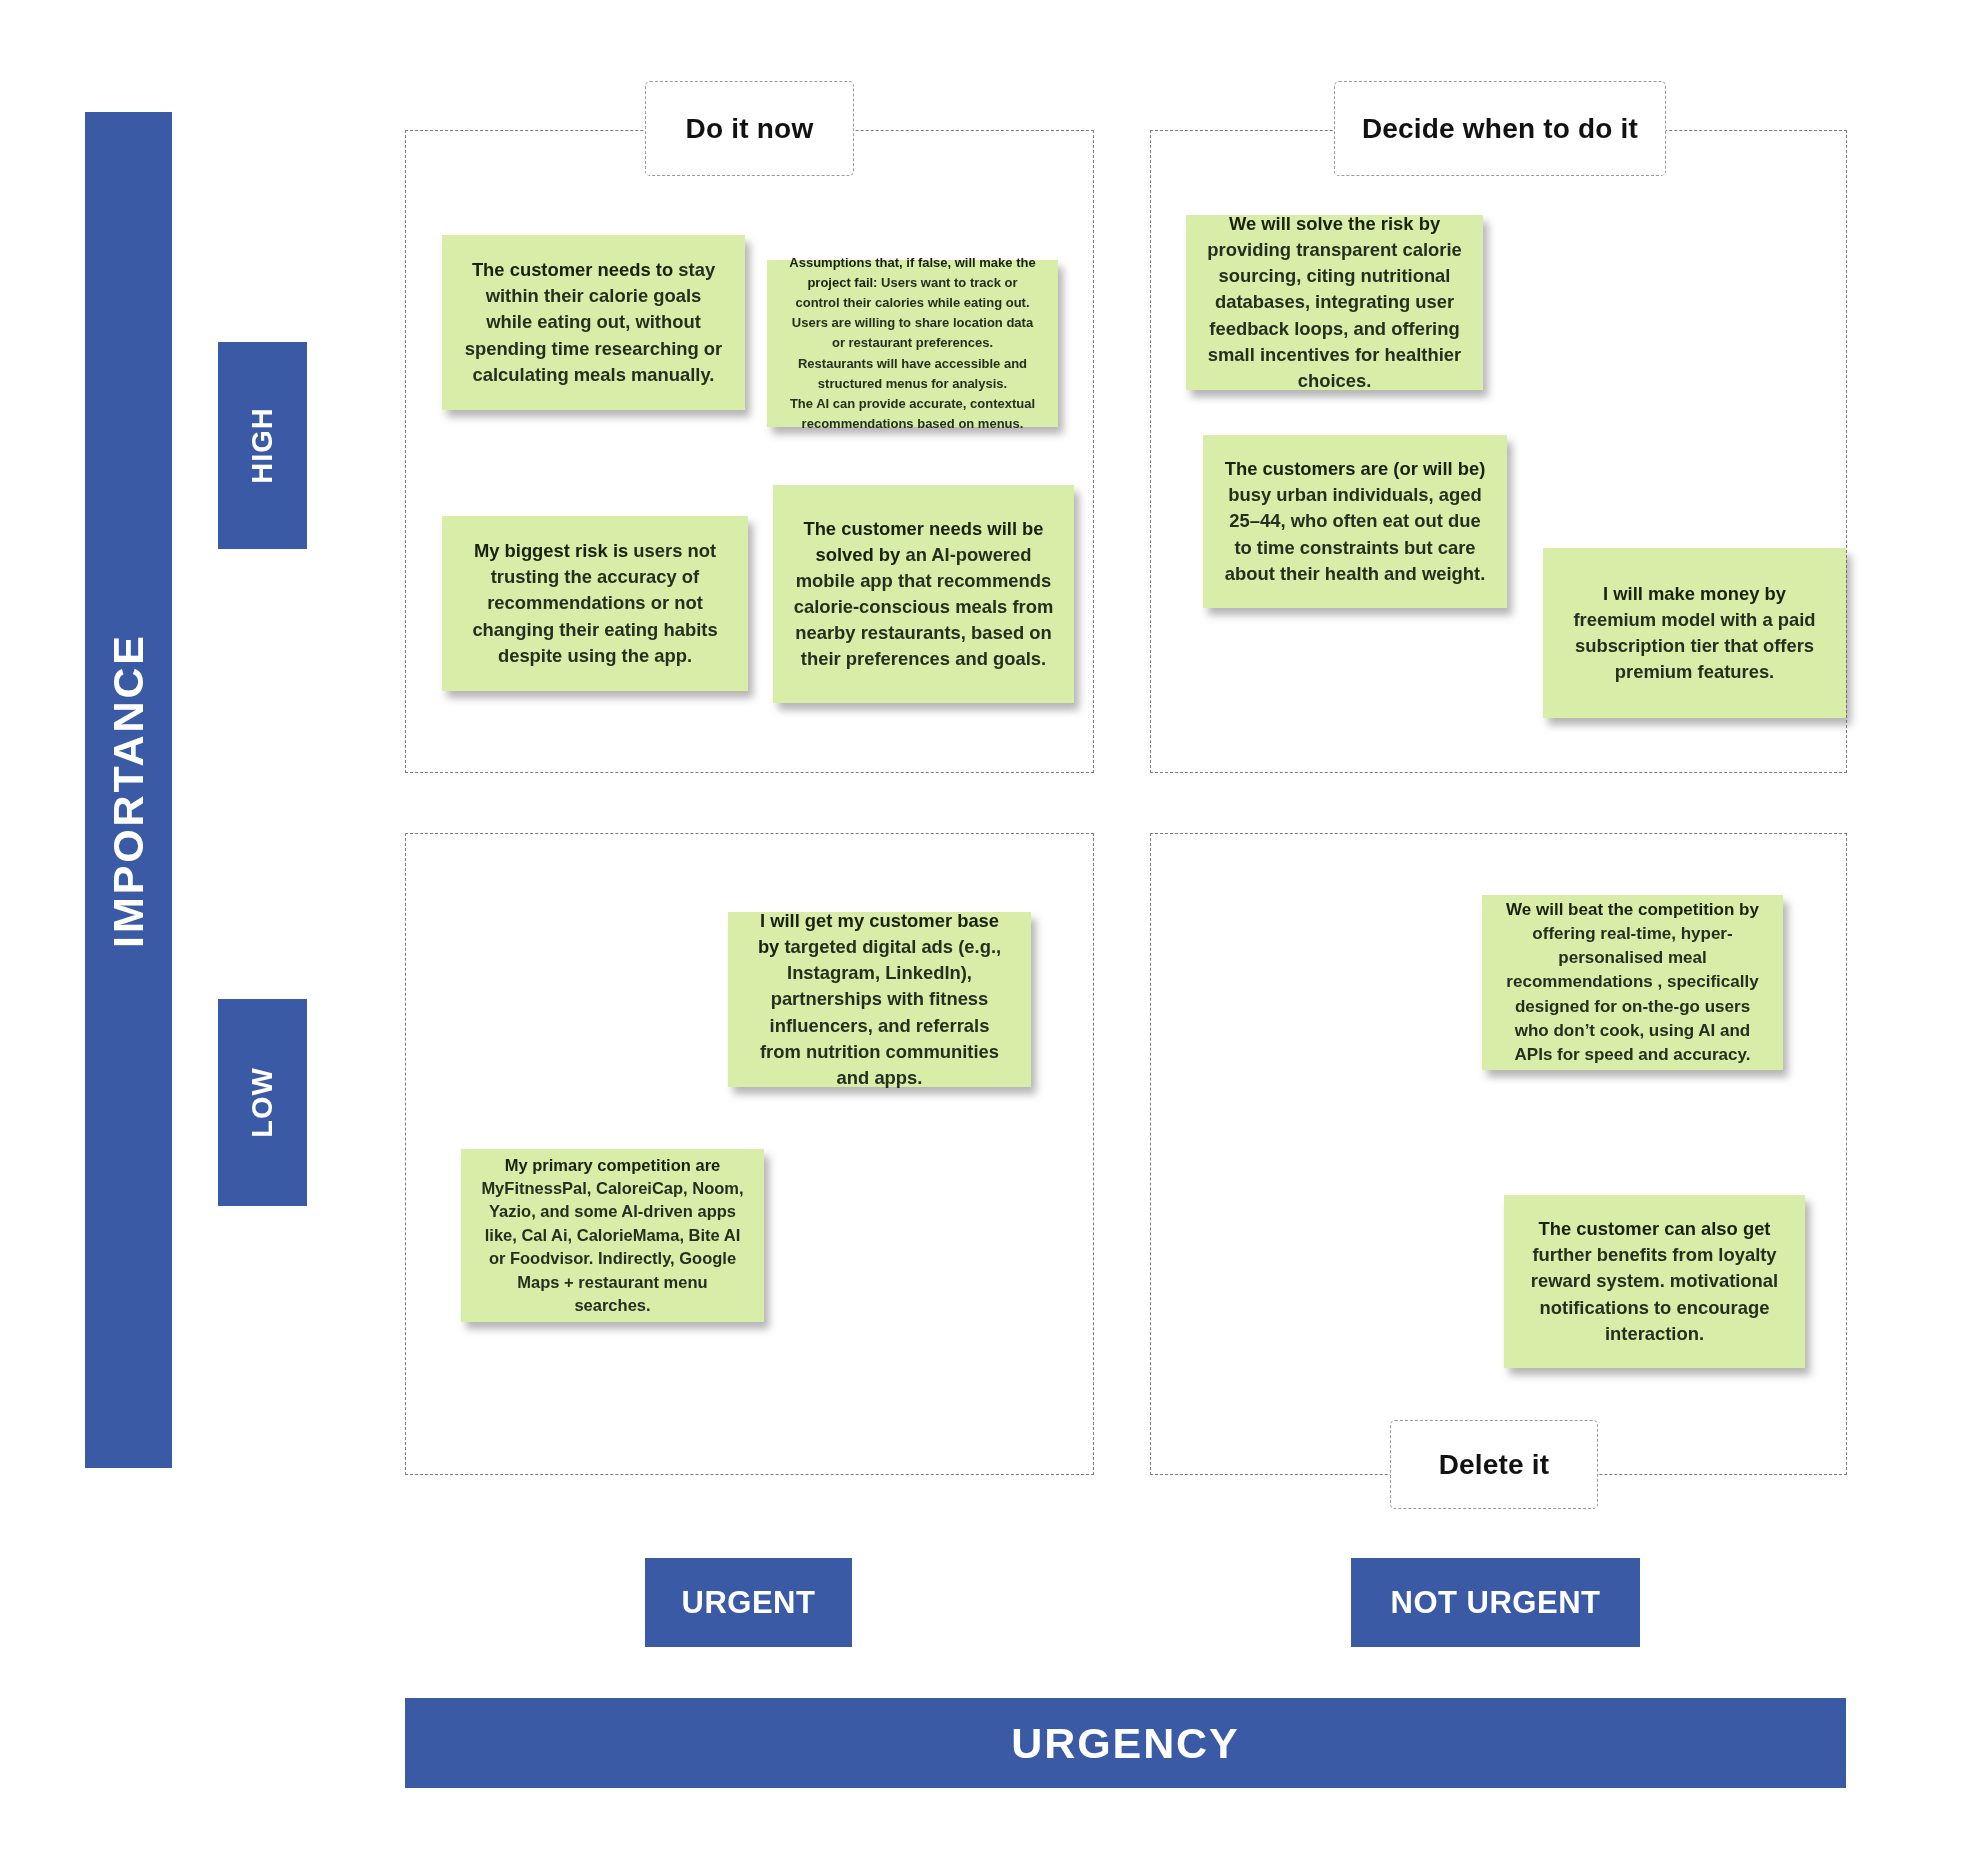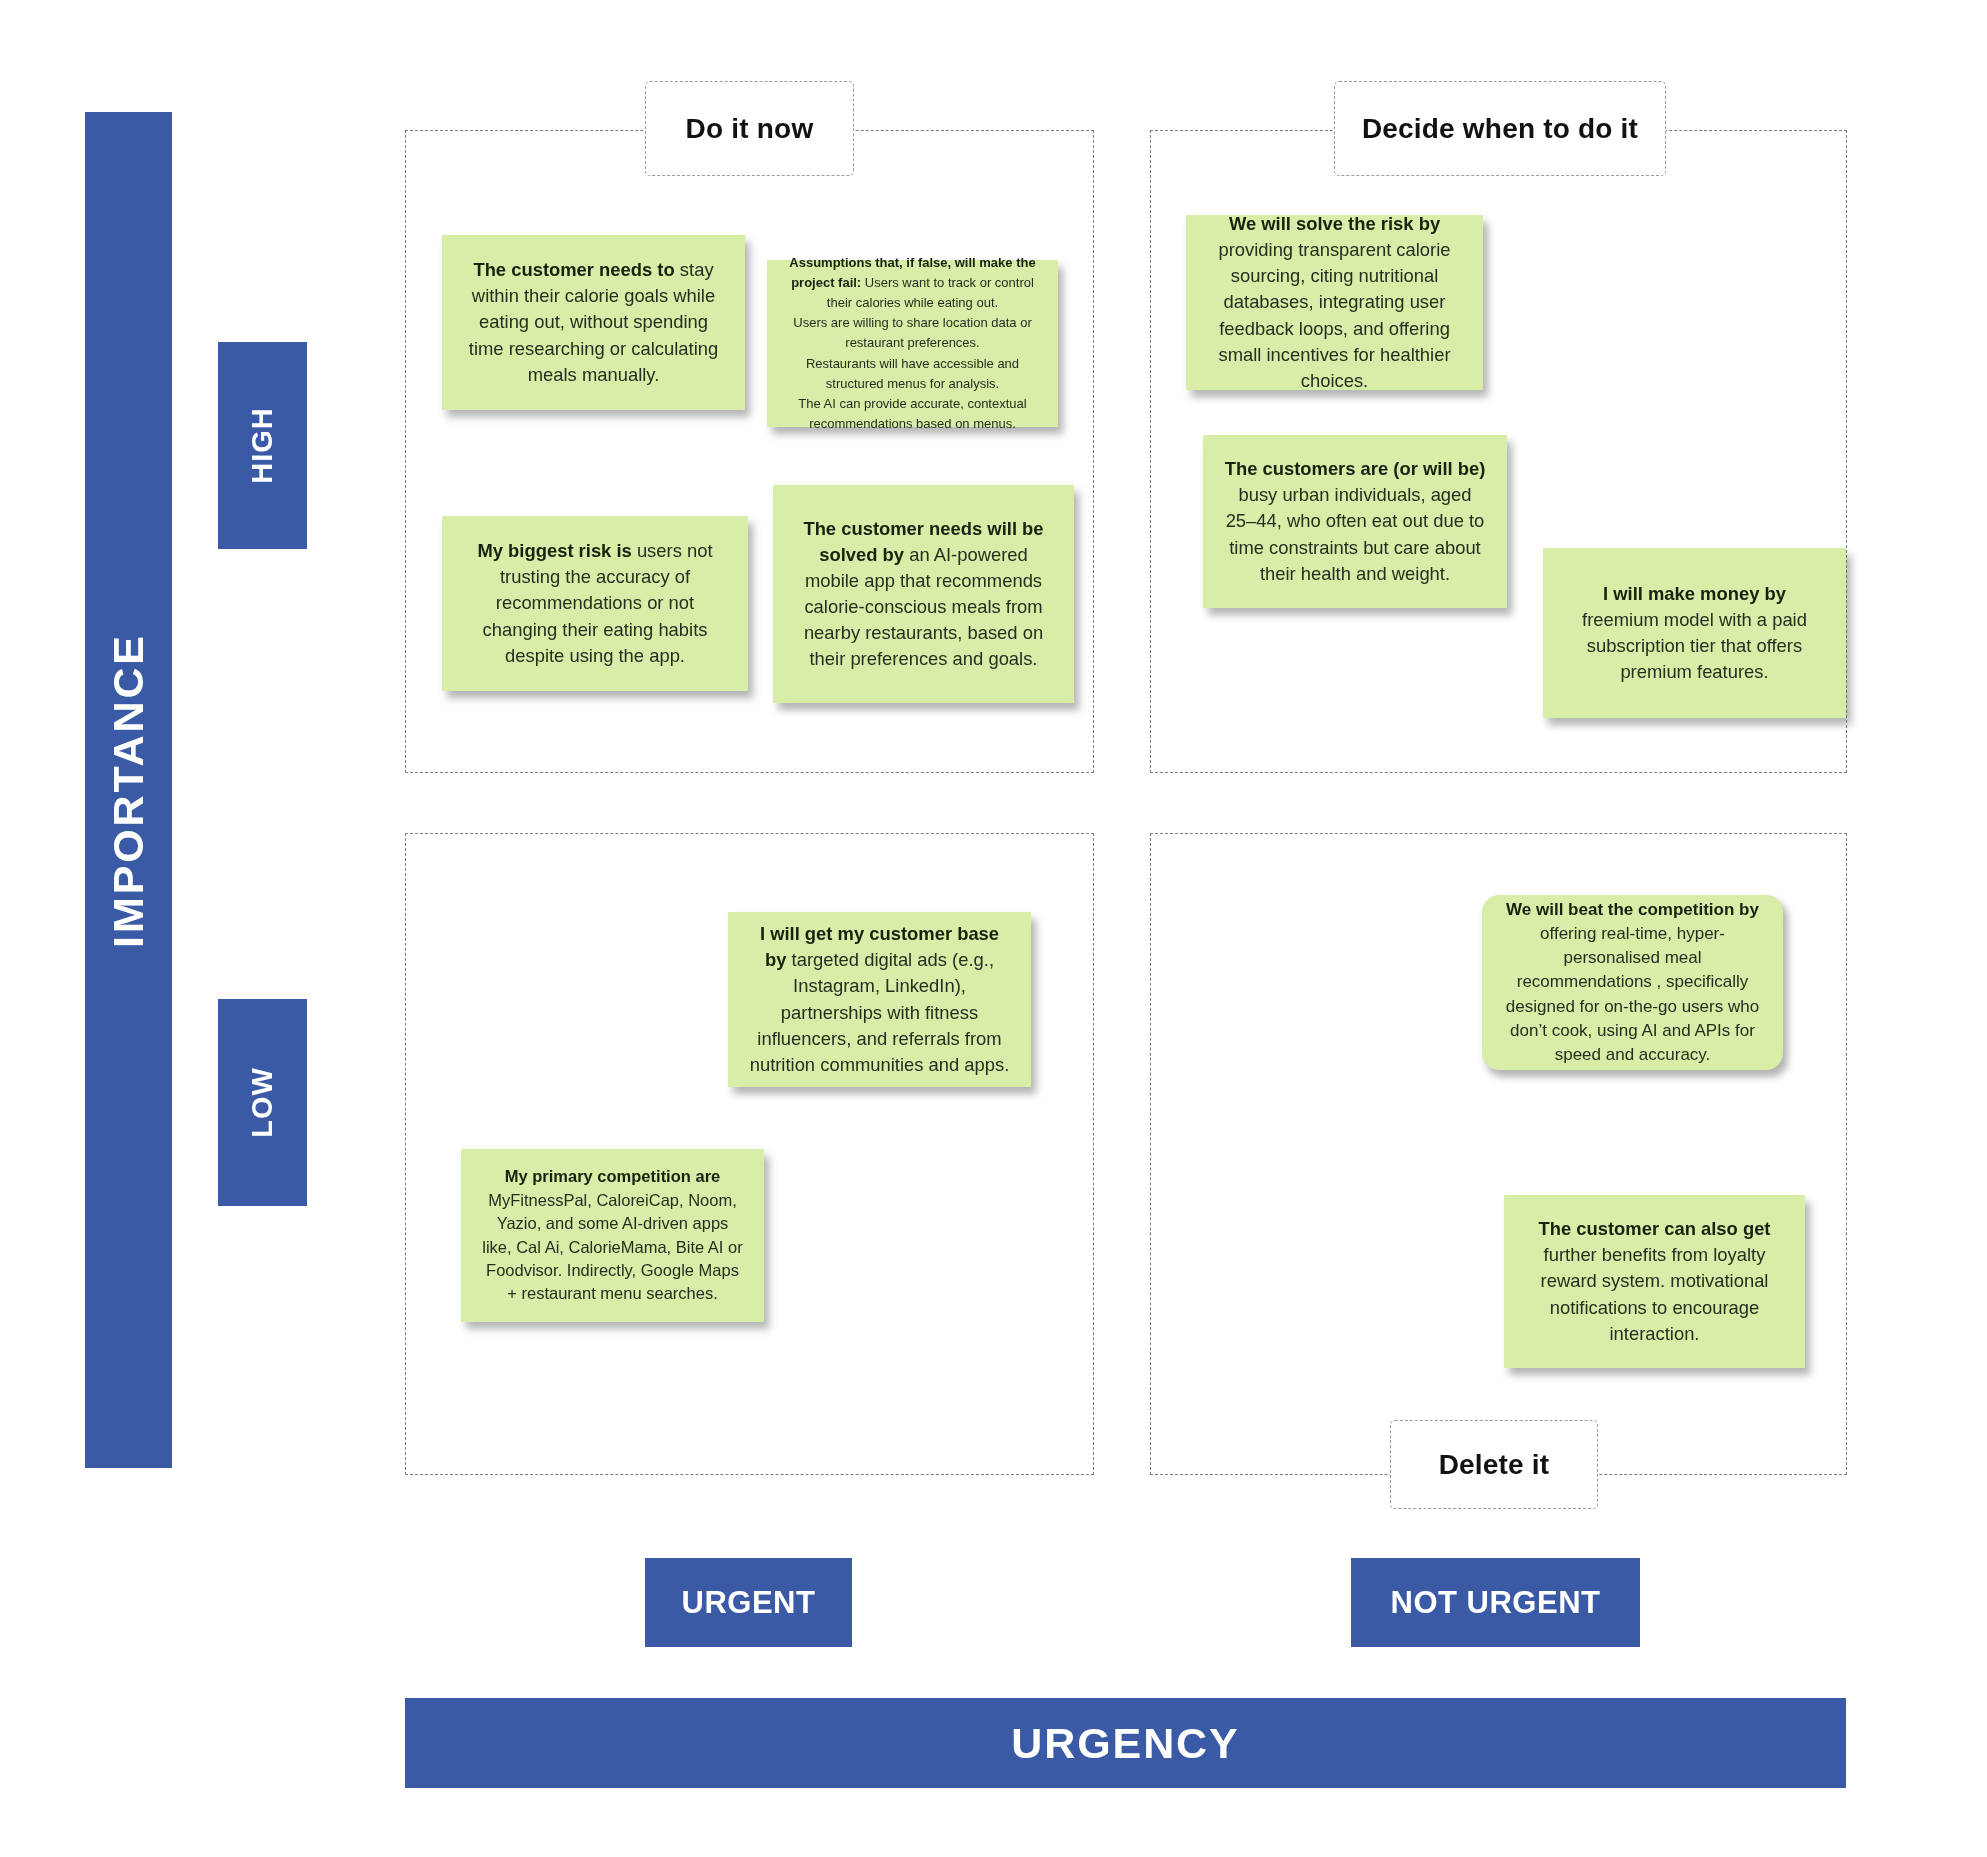--- a/index.html
+++ b/index.html
@@ -14,21 +14,21 @@
     position:absolute; background:#ffffff; border:1.9px dashed #9b9b9b; border-radius:4.9px;
     display:flex; align-items:center; justify-content:center;
     font-weight:bold; font-size:28px; color:#121212; z-index:3; letter-spacing:0.2px;text-align:right;
   }
   .note {
     position:absolute; background:#d8eda8; z-index:2;
     box-shadow:4.9px 6.8px 7.8px rgba(90,90,90,0.45);
     display:flex; align-items:center; justify-content:center;
     text-align:center; padding:13.6px 19.4px; box-sizing:border-box;
   }
-  .note p { margin:0; font-size:18.4px; line-height:1.42; color:#23301f; }
+  .note p { margin:0; font-size:18.4px; line-height:1.42; color:#23301f;font-weight:bold; }
   .note b { color:#18220f; }
   .note .txt { white-space:pre-line; }
   .note.small p { font-size:13px; line-height:1.55; }
   .bluebox {
     position:absolute; background:#3b5aa6; color:#ffffff;
     display:flex; align-items:center; justify-content:center; font-weight:bold; z-index:1;
   }
   .vtext { transform:rotate(-90deg); white-space:nowrap; }
   .importance-text { font-size:43px; letter-spacing:2.9px; }
   .hilo-text { font-size:29px; letter-spacing:1px; }
@@ -85,21 +85,21 @@
     <p><b>I will make money by</b><span class="txt"> freemium model with a paid subscription tier that offers premium features.</span></p>
   </div>
 
   <div class="note" style="left:728px;top:912px;width:303px;height:175px;">
     <p><b>I will get my customer base by</b><span class="txt"> targeted digital ads (e.g., Instagram, LinkedIn), partnerships with fitness influencers, and referrals from nutrition communities and apps.</span></p>
   </div>
   <div class="note" style="left:461px;top:1149px;width:303px;height:173px;">
     <p style="font-size:16.5px;"><b>My primary competition are</b><span class="txt"> MyFitnessPal, CaloreiCap, Noom, Yazio, and some AI-driven apps like, Cal Ai, CalorieMama, Bite AI or Foodvisor. Indirectly, Google Maps + restaurant menu searches.</span></p>
   </div>
 
-  <div class="note" style="left:1482px;top:895px;width:301px;height:175px;border-radius:17px;">
+  <div class="note" style="left:1482px;top:895px;width:301px;height:175px;">
     <p style="font-size:17px;"><b>We will beat the competition by</b><span class="txt"> offering real-time, hyper-personalised meal recommendations , specifically designed for on-the-go users who don’t cook, using AI and APIs for speed and accuracy.</span></p>
   </div>
   <div class="note" style="left:1504px;top:1195px;width:301px;height:173px;">
     <p><b>The customer can also get</b><span class="txt"> further benefits from loyalty reward system. motivational notifications to encourage interaction.</span></p>
   </div>
 
   <div class="bluebox" style="left:645px;top:1558px;width:207px;height:89px;">
     <span class="urgent-text">URGENT</span>
   </div>
   <div class="bluebox" style="left:1351px;top:1558px;width:289px;height:89px;">

